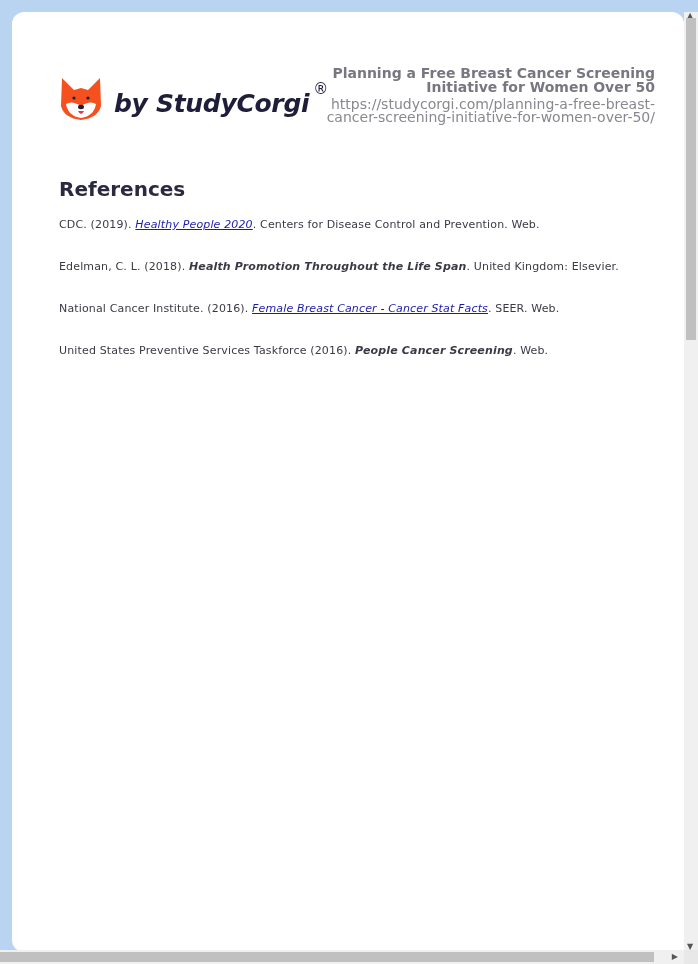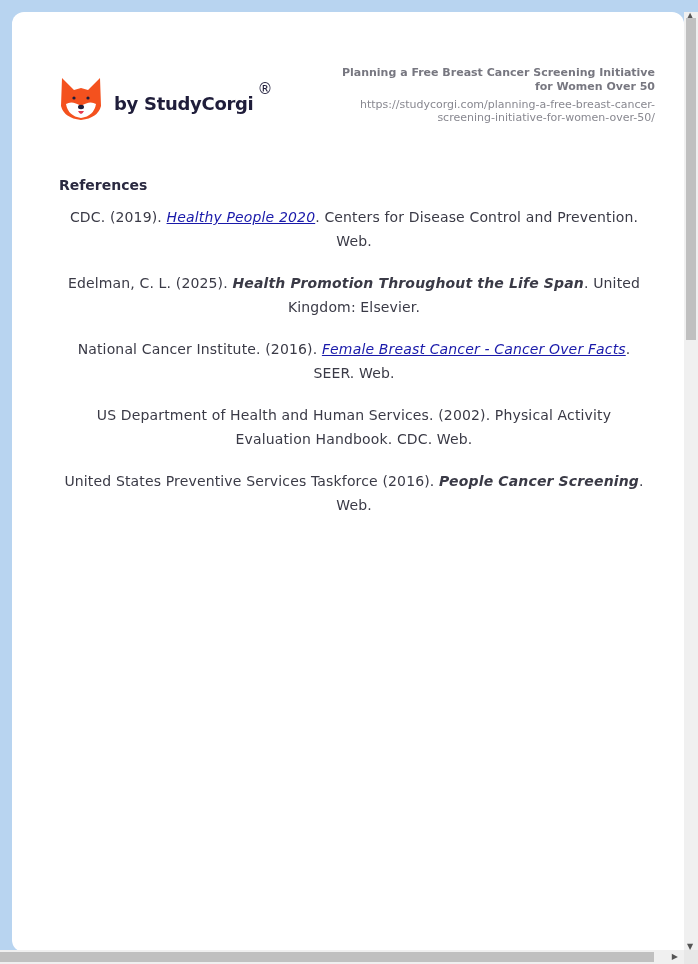--- a/index.html
+++ b/index.html
@@ -10,46 +10,46 @@
   }
   .page {
     position:absolute; left:12px; top:12px; width:672px; height:940px;
     background:#ffffff; border-radius:12px 12px 0 12px;
   }
   .logo {
     position:absolute; left:48px; top:64px; display:flex; align-items:center;
   }
   .corgi { width:42px; height:46px; }
   .brand {
-    font-family:"DejaVu Sans", sans-serif; font-weight:bold; font-size:18px;
-    color:#1f1d3a; margin-left:12px; margin-top:8px; letter-spacing:-0.3px;
+    font-family:"DejaVu Sans", sans-serif; font-weight:bold; font-size:25px;
+    color:#1f1d3a; margin-left:12px; margin-top:8px; letter-spacing:-0.3px;font-style:italic;
   }
   .reg {
     font-family:"DejaVu Sans", sans-serif; font-size:15px; color:#1f1d3a;
     position:relative; top:-10px; margin-left:4px;
   }
   .header-right {
     position:absolute; right:29px; top:54px; width:330px; text-align:right;
   }
   .doc-title {
-    font-family:"DejaVu Sans", sans-serif; font-weight:bold; font-size:11px;
+    font-family:"DejaVu Sans", sans-serif; font-weight:bold; font-size:14px;
     color:#777780; line-height:14px;
   }
   .doc-url {
-    font-family:"DejaVu Sans", sans-serif; font-size:11px; color:#888890;
+    font-family:"DejaVu Sans", sans-serif; font-size:14px; color:#888890;
     line-height:13px; margin-top:4px;
   }
   .refs { position:absolute; left:47px; top:165px; width:590px; }
   .refs h2 {
     margin:0 0 12px 0; font-family:"DejaVu Sans", sans-serif; font-weight:bold;
-    font-size:14px; color:#2a2940;
+    font-size:20px; color:#2a2940;
   }
   .ref {
-    font-family:"DejaVu Sans", sans-serif; font-size:14px; color:#3a3a46;
-    line-height:24px; margin:0 0 18px 0; letter-spacing:0.15px;text-align:center;
+    font-family:"DejaVu Sans", sans-serif; font-size:11px; color:#3a3a46;
+    line-height:24px; margin:0 0 18px 0; letter-spacing:0.15px;
   }
   .ref i { font-style:italic;font-weight:bold; }
   .ref a { color:#1a1aaa; text-decoration:underline; font-style:italic; }
   .vscroll {
     position:absolute; right:0; top:12px; width:14px; height:940px; background:#f0f0f0;
   }
   .vthumb { position:absolute; left:2px; top:6px; width:10px; height:322px; background:#c0c0c0; }
   .arrow-up, .arrow-down, .arrow-right {
     position:absolute; color:#555; font-size:8px; line-height:8px;
   }
@@ -84,27 +84,24 @@
     <div class="doc-url">https://studycorgi.com/planning-a-free-breast-cancer-screening-initiative-for-women-over-50/</div>
   </div>
 
   <div class="refs">
     <h2>References</h2>
 
     <p class="ref">
       <span>CDC. (2019). </span><a>Healthy People 2020</a><span>. Centers for Disease Control and Prevention. Web.</span>
     </p>
     <p class="ref">
-      <span>Edelman, C. L. (2025). </span><i>Health Promotion Throughout the Life Span</i><span>. United Kingdom: Elsevier.</span>
+      <span>Edelman, C. L. (2018). </span><i>Health Promotion Throughout the Life Span</i><span>. United Kingdom: Elsevier.</span>
     </p>
     <p class="ref">
-      <span>National Cancer Institute. (2016). </span><a>Female Breast Cancer - Cancer Over Facts</a><span>. SEER. Web.</span>
-    </p>
-    <p class="ref">
-      <span>US Department of Health and Human Services. (2002). Physical Activity Evaluation Handbook. CDC. Web.</span>
+      <span>National Cancer Institute. (2016). </span><a>Female Breast Cancer - Cancer Stat Facts</a><span>. SEER. Web.</span>
     </p>
     <p class="ref">
       <span>United States Preventive Services Taskforce (2016). </span><i>People Cancer Screening</i><span>. Web.</span>
     </p>
   </div>
 </div>
 
 <div class="vscroll">
   <span class="arrow-up">▲</span>
   <div class="vthumb"></div>

